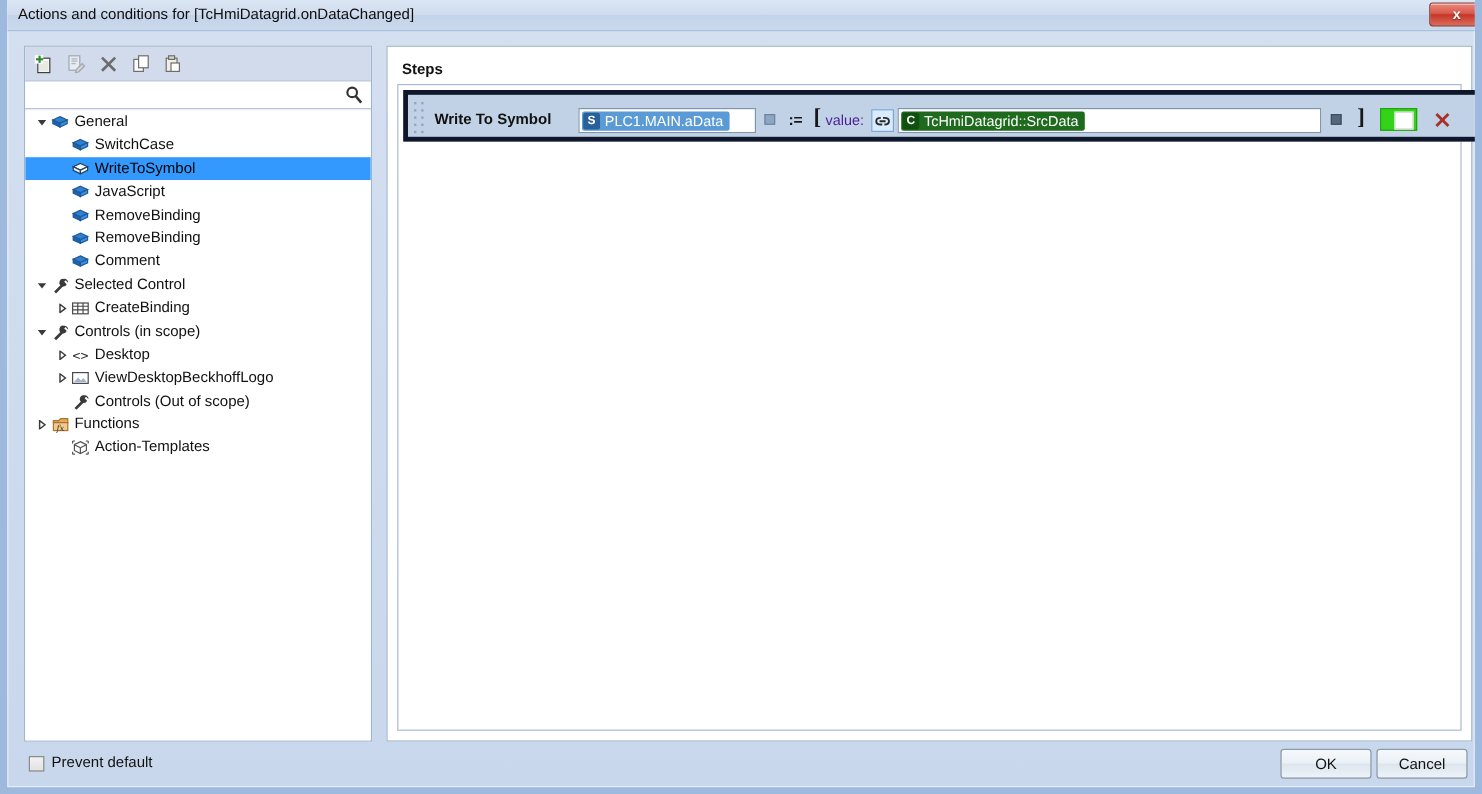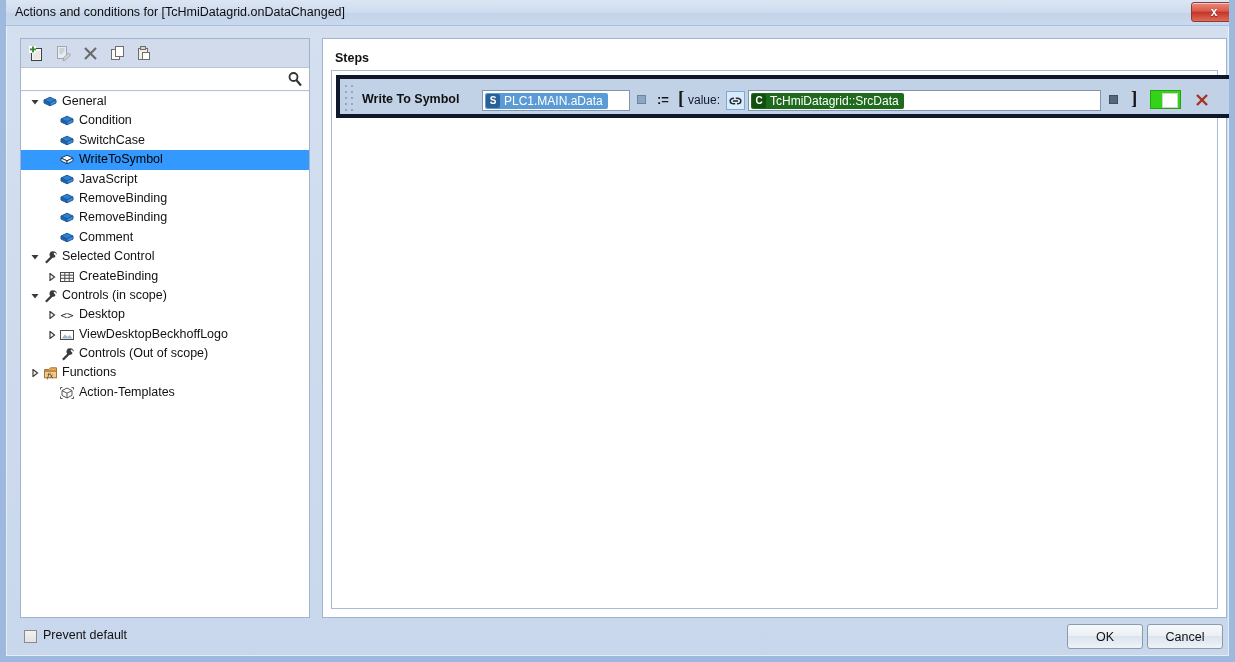--- a/index.html
+++ b/index.html
@@ -271,21 +271,21 @@
     position: absolute;
     top: 13px;
     font-size: 13px;
     font-weight: bold;
     color: #14161a;
   }
   .value-lbl {
     position: absolute;
     top: 14px;
     font-size: 12px;
-    color: #0f172a;
+    color: #4c1d95;
   }
   .link-icon {
     position: absolute;
     top: 12px;
     width: 19px; height: 19px;
     box-sizing: border-box;
     background: #d9ecff;
     border: 1px solid #7aa9d8;
     cursor: pointer;
   }
@@ -423,28 +423,20 @@
             <svg width="8" height="8" viewBox="0 0 8 8">
               <path d="M0.5 2 L7.5 2 L4 6.5 Z" fill="#3a3a3a"></path>
             </svg>
           </span>
           <span class="ticon" style="left: 21px;"><svg width="16" height="16" viewBox="0 0 16 16">
               <path d="M8 3.2 L14 6 L8 8.8 L2 6 Z" fill="#2f7fd0" stroke="#1d5a99"></path>
               <path d="M2 6 L2 9 L8 11.8 L8 8.8 Z" fill="#1f63ae" stroke="#1d5a99"></path>
               <path d="M14 6 L14 9 L8 11.8 L8 8.8 Z" fill="#3d8ede" stroke="#1d5a99"></path>
             </svg></span>
           <span class="tlabel" style="left: 41px;">General</span>
-        </div>
-        <div class="tnode">
-          <span class="ticon" style="left: 38px;"><svg width="16" height="16" viewBox="0 0 16 16">
-              <path d="M8 3.2 L14 6 L8 8.8 L2 6 Z" fill="#2f7fd0" stroke="#1d5a99"></path>
-              <path d="M2 6 L2 9 L8 11.8 L8 8.8 Z" fill="#1f63ae" stroke="#1d5a99"></path>
-              <path d="M14 6 L14 9 L8 11.8 L8 8.8 Z" fill="#3d8ede" stroke="#1d5a99"></path>
-            </svg></span>
-          <span class="tlabel" style="left: 58px;">Condition</span>
         </div>
         <div class="tnode">
           <span class="ticon" style="left: 38px;"><svg width="16" height="16" viewBox="0 0 16 16">
               <path d="M8 3.2 L14 6 L8 8.8 L2 6 Z" fill="#2f7fd0" stroke="#1d5a99"></path>
               <path d="M2 6 L2 9 L8 11.8 L8 8.8 Z" fill="#1f63ae" stroke="#1d5a99"></path>
               <path d="M14 6 L14 9 L8 11.8 L8 8.8 Z" fill="#3d8ede" stroke="#1d5a99"></path>
             </svg></span>
           <span class="tlabel" style="left: 58px;">SwitchCase</span>
         </div>
         <div class="tnode sel" style="background: rgb(51, 153, 255);">

